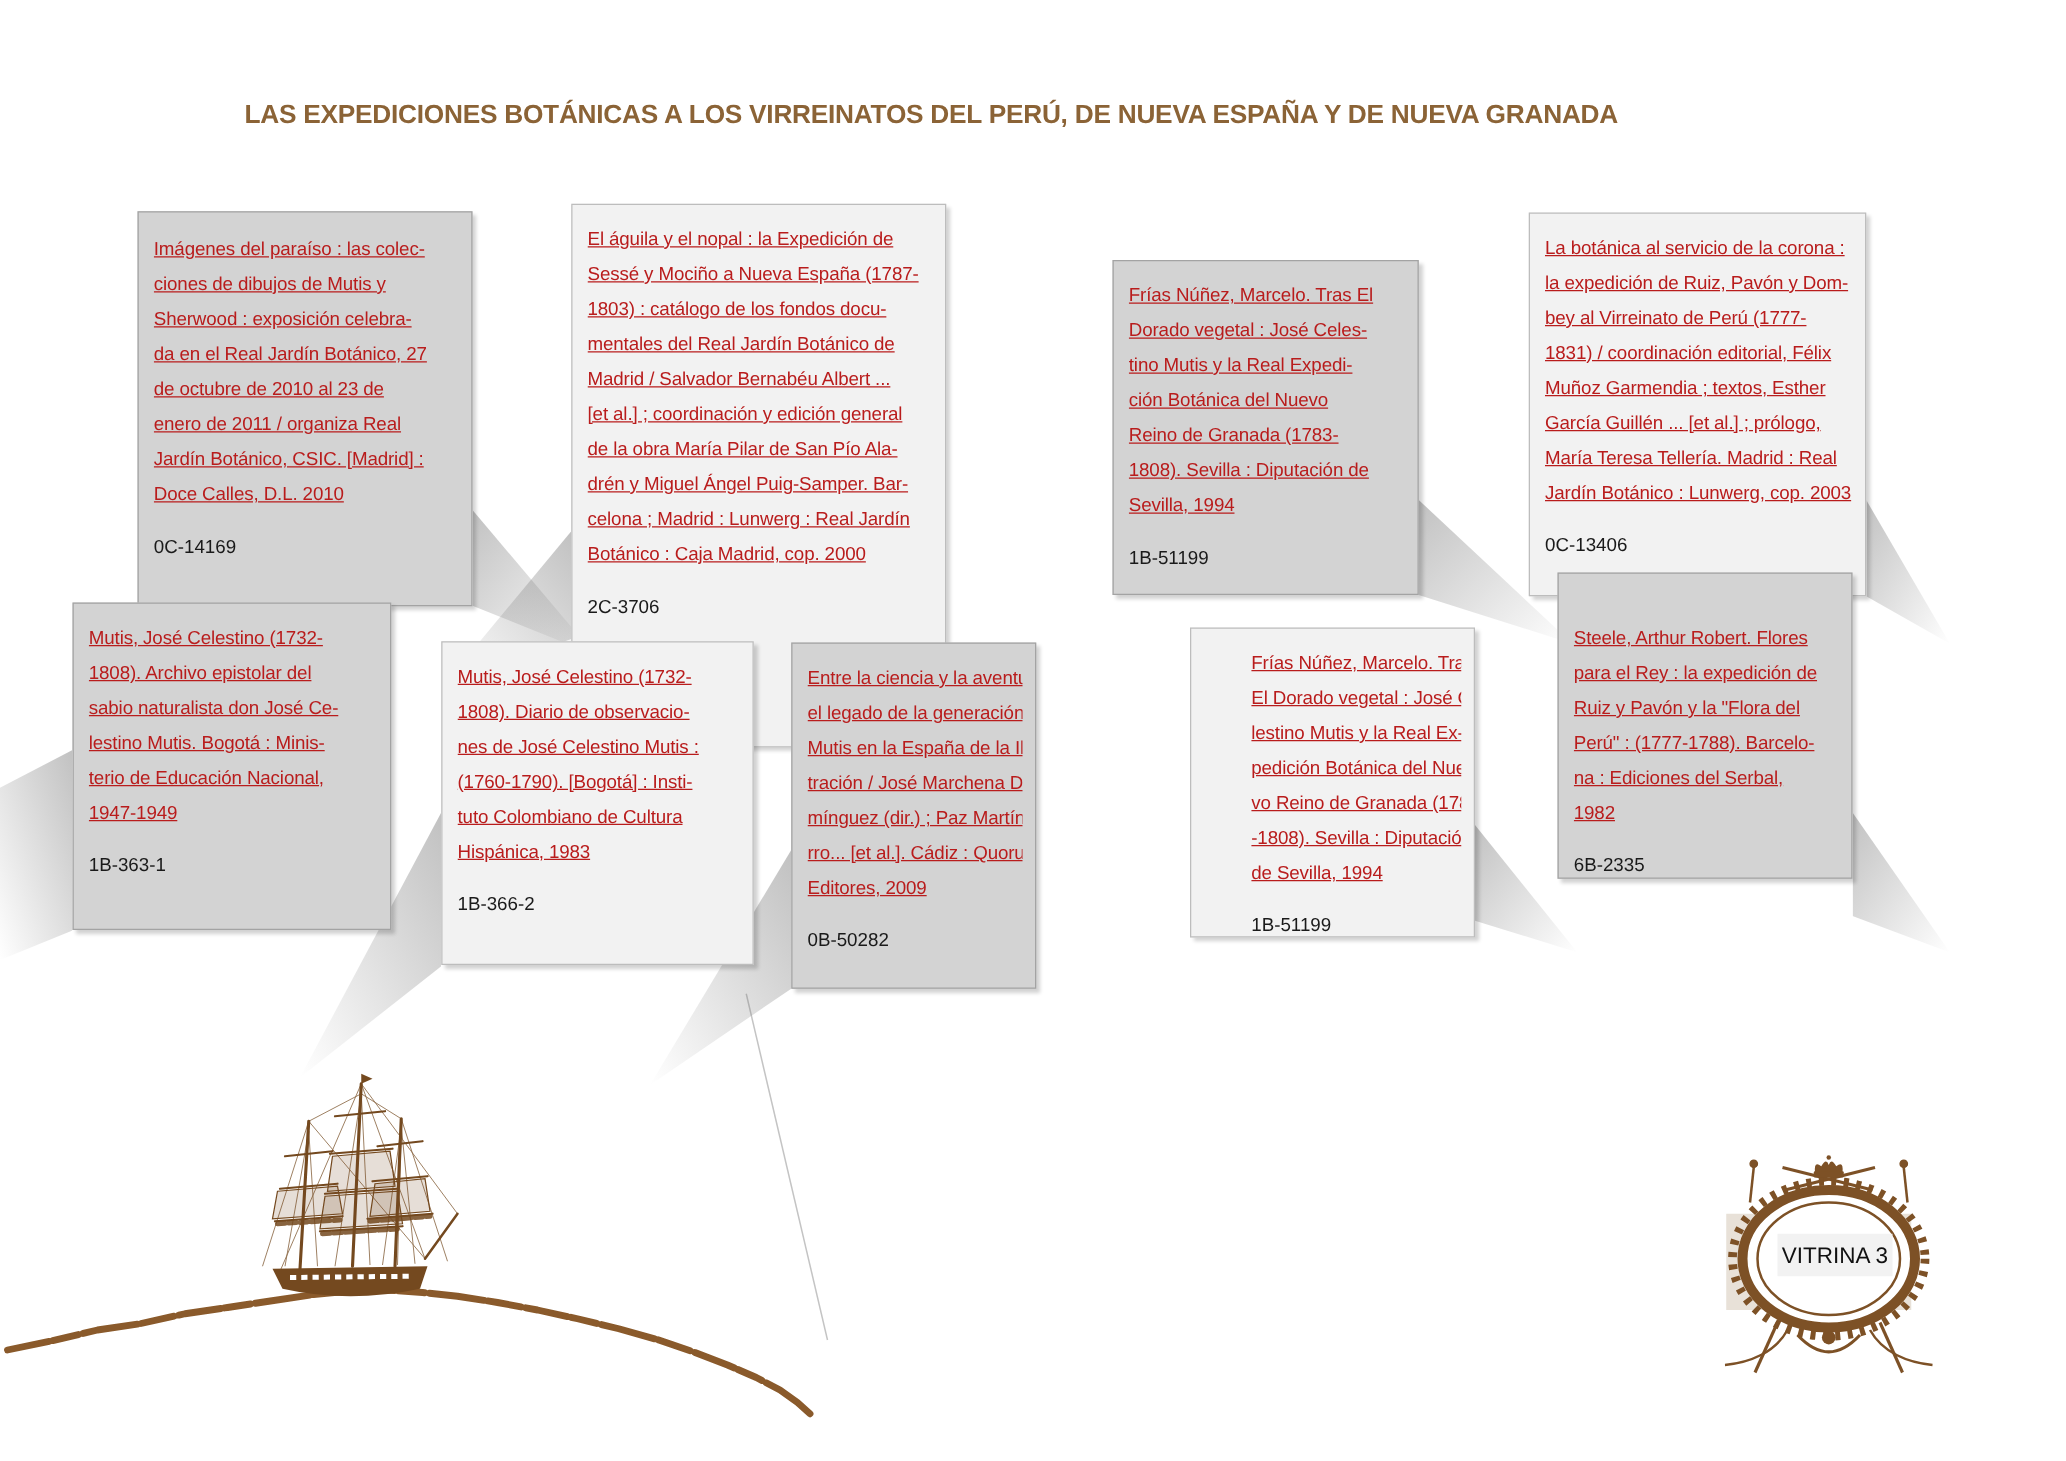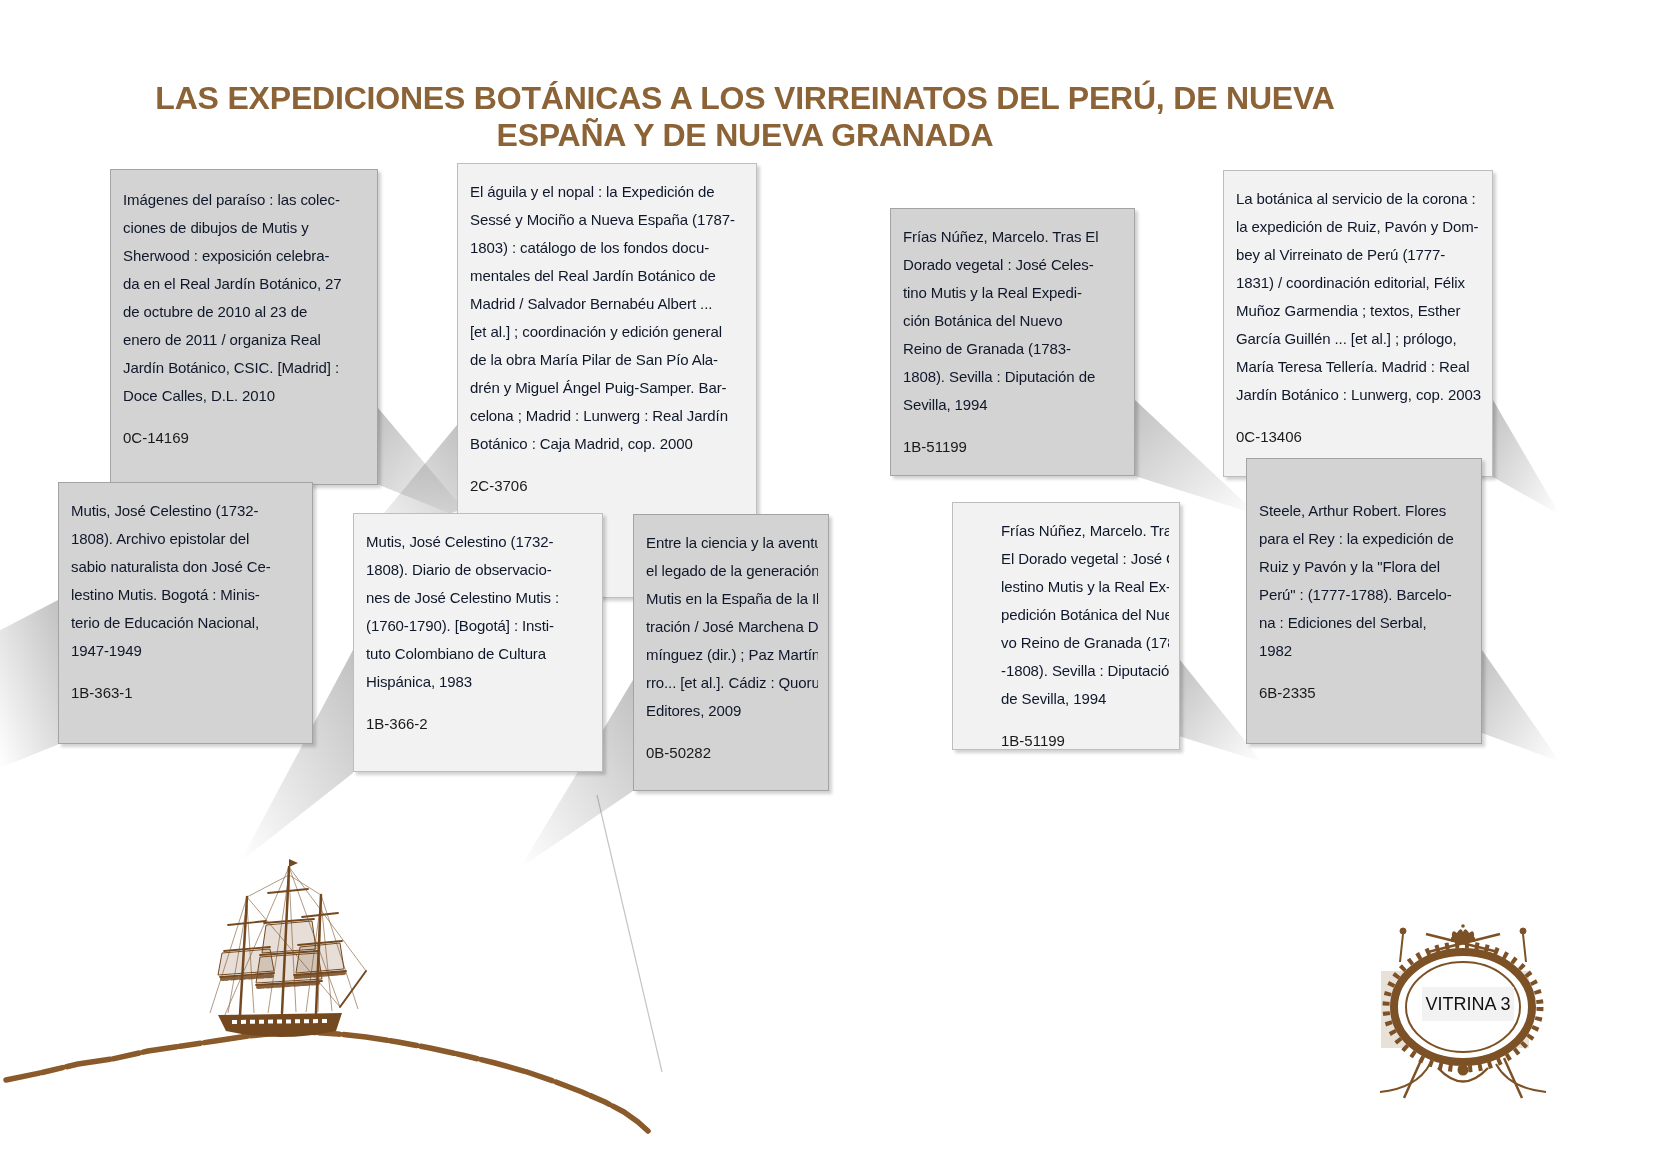--- a/index.html
+++ b/index.html
@@ -1,40 +1,40 @@
 <!DOCTYPE html>
 <html><head>
 <meta charset="utf-8">
 <style>
   html,body{margin:0;padding:0;background:#fff;}
   #page{position:relative;width:1653px;height:1169px;background:#ffffff;overflow:hidden;
         font-family:"Liberation Sans", sans-serif;}
 
   
   .title{position:absolute;left:100px;top:80px;width:1290px;text-align:center;
-         font-size:32px;font-weight:bold;color:#8b6336;letter-spacing:-0.2px;}
+         font-size:21px;font-weight:bold;color:#8b6336;letter-spacing:-0.2px;}
 
   
   .card{position:absolute;box-sizing:border-box;padding:14px 10px 0 12px;
         box-shadow:3px 3px 3px rgba(0,0,0,0.18);z-index:3;}
   .card.gray{background:#d3d3d3;border:1px solid #a3a3a3;}
   .card.light{background:#f2f2f2;border:1px solid #bdbdbd;}
-  .card-text{font-size:15px;line-height:28px;color:#0f172a;white-space:pre;
-             overflow:hidden;letter-spacing:-0.1px;}
+  .card-text{font-size:15px;line-height:28px;color:#b91c1c;white-space:pre;
+             overflow:hidden;letter-spacing:-0.1px;text-decoration:underline;}
   .card-call{font-size:15px;line-height:28px;color:#1a1a1a;margin-top:14px;}
 
   #c1{left:110px;top:169px;width:268px;height:316px;padding-top:16px;}
   #c2{left:457px;top:163px;width:300px;height:435px;}
   #c3{left:890px;top:208px;width:245px;height:268px;}
   #c4{left:1223px;top:170px;width:270px;height:307px;}
   #c5{left:58px;top:482px;width:255px;height:262px;}
   #c6{left:353px;top:513px;width:250px;height:259px;}
   #c7{left:633px;top:514px;width:196px;height:277px;}
   #c8{left:952px;top:502px;width:228px;height:248px;padding-left:48px;}
-  #c9{left:1246px;top:458px;width:236px;height:286px;padding-top:38px;}
+  #c9{left:1246px;top:458px;width:236px;height:245px;padding-top:38px;}
 
   
   .wedge{position:absolute;z-index:1;pointer-events:none;}
   .wedge.r{background:linear-gradient(to bottom right, rgba(118,118,118,0.45), rgba(118,118,118,0));}
   .wedge.l{background:linear-gradient(to bottom left,  rgba(118,118,118,0.45), rgba(118,118,118,0));}
   #w1{left:378px;top:408px;width:98px;height:116px;clip-path:polygon(0 0,0 66%,100% 100%);}
   #w2{left:355px;top:425px;width:102px;height:123px;clip-path:polygon(100% 0,100% 70%,0 100%);}
   #w3{left:1135px;top:400px;width:123px;height:115px;clip-path:polygon(0 0,0 66%,100% 100%);}
   #w4{left:1493px;top:400px;width:67px;height:115px;clip-path:polygon(0 0,0 67%,100% 100%);}
   #w5{left:0;top:600px;width:58px;height:168px;clip-path:polygon(100% 0,100% 86%,0 100%,0 18%);}

